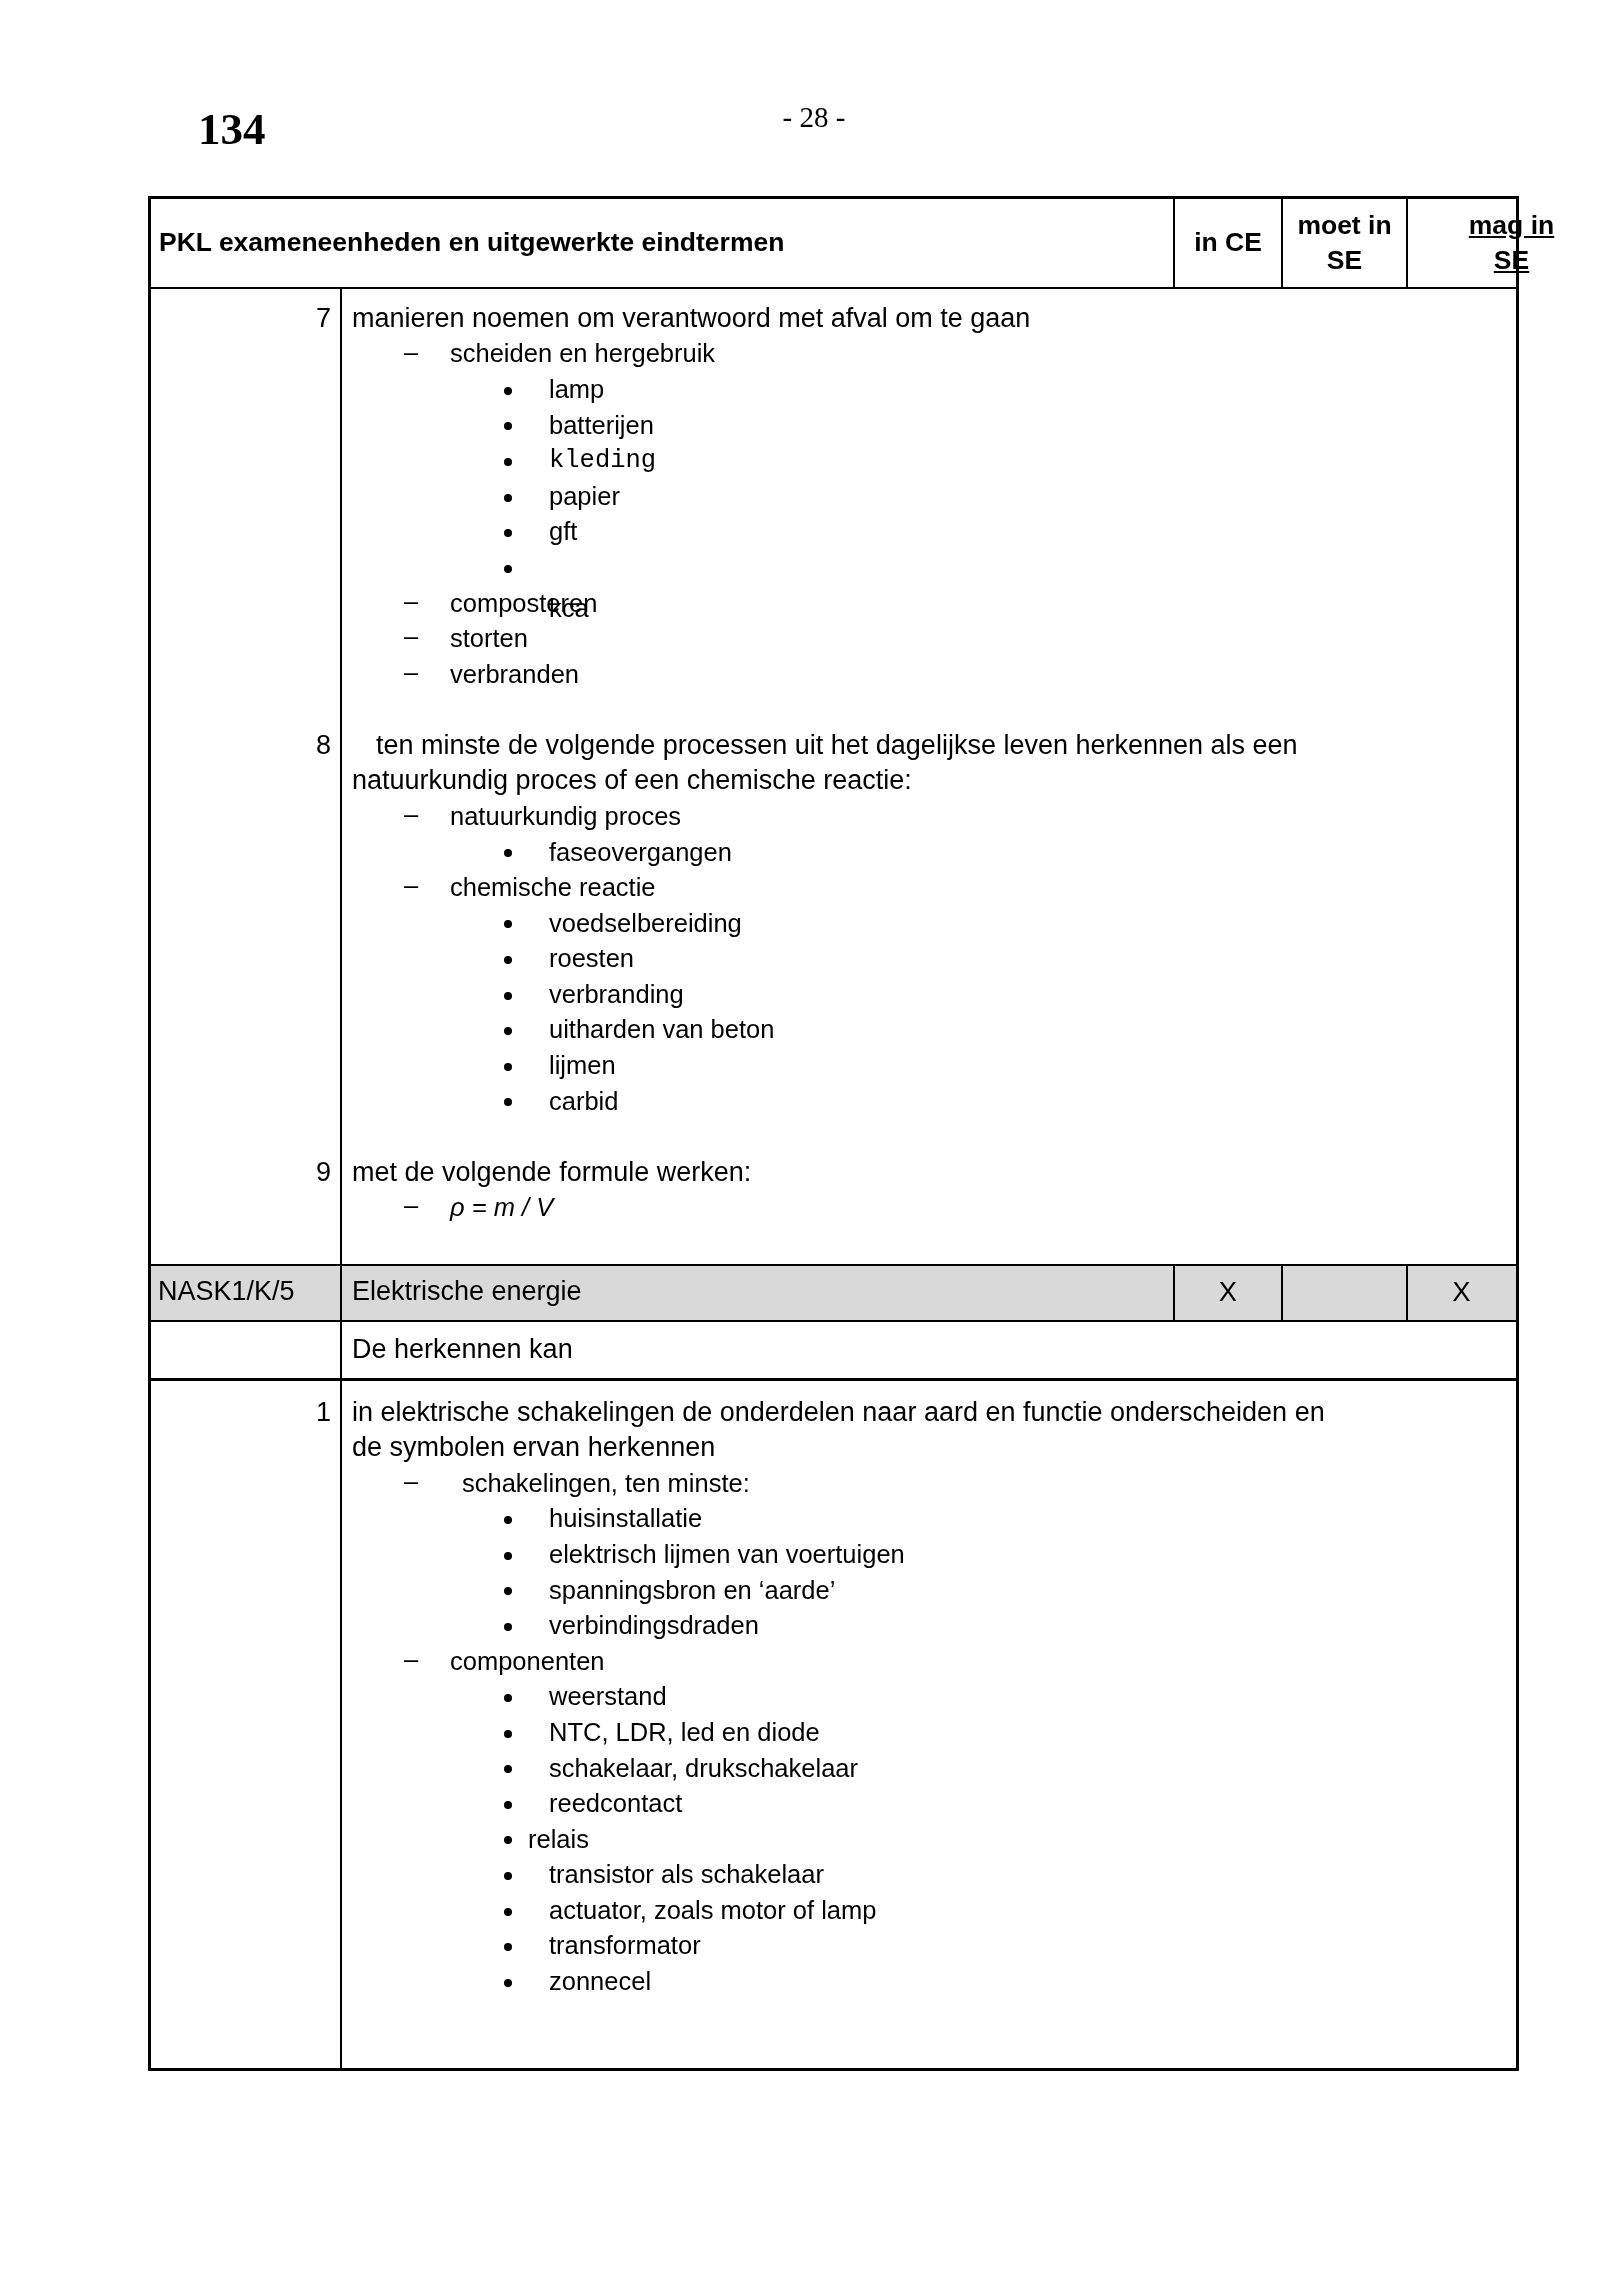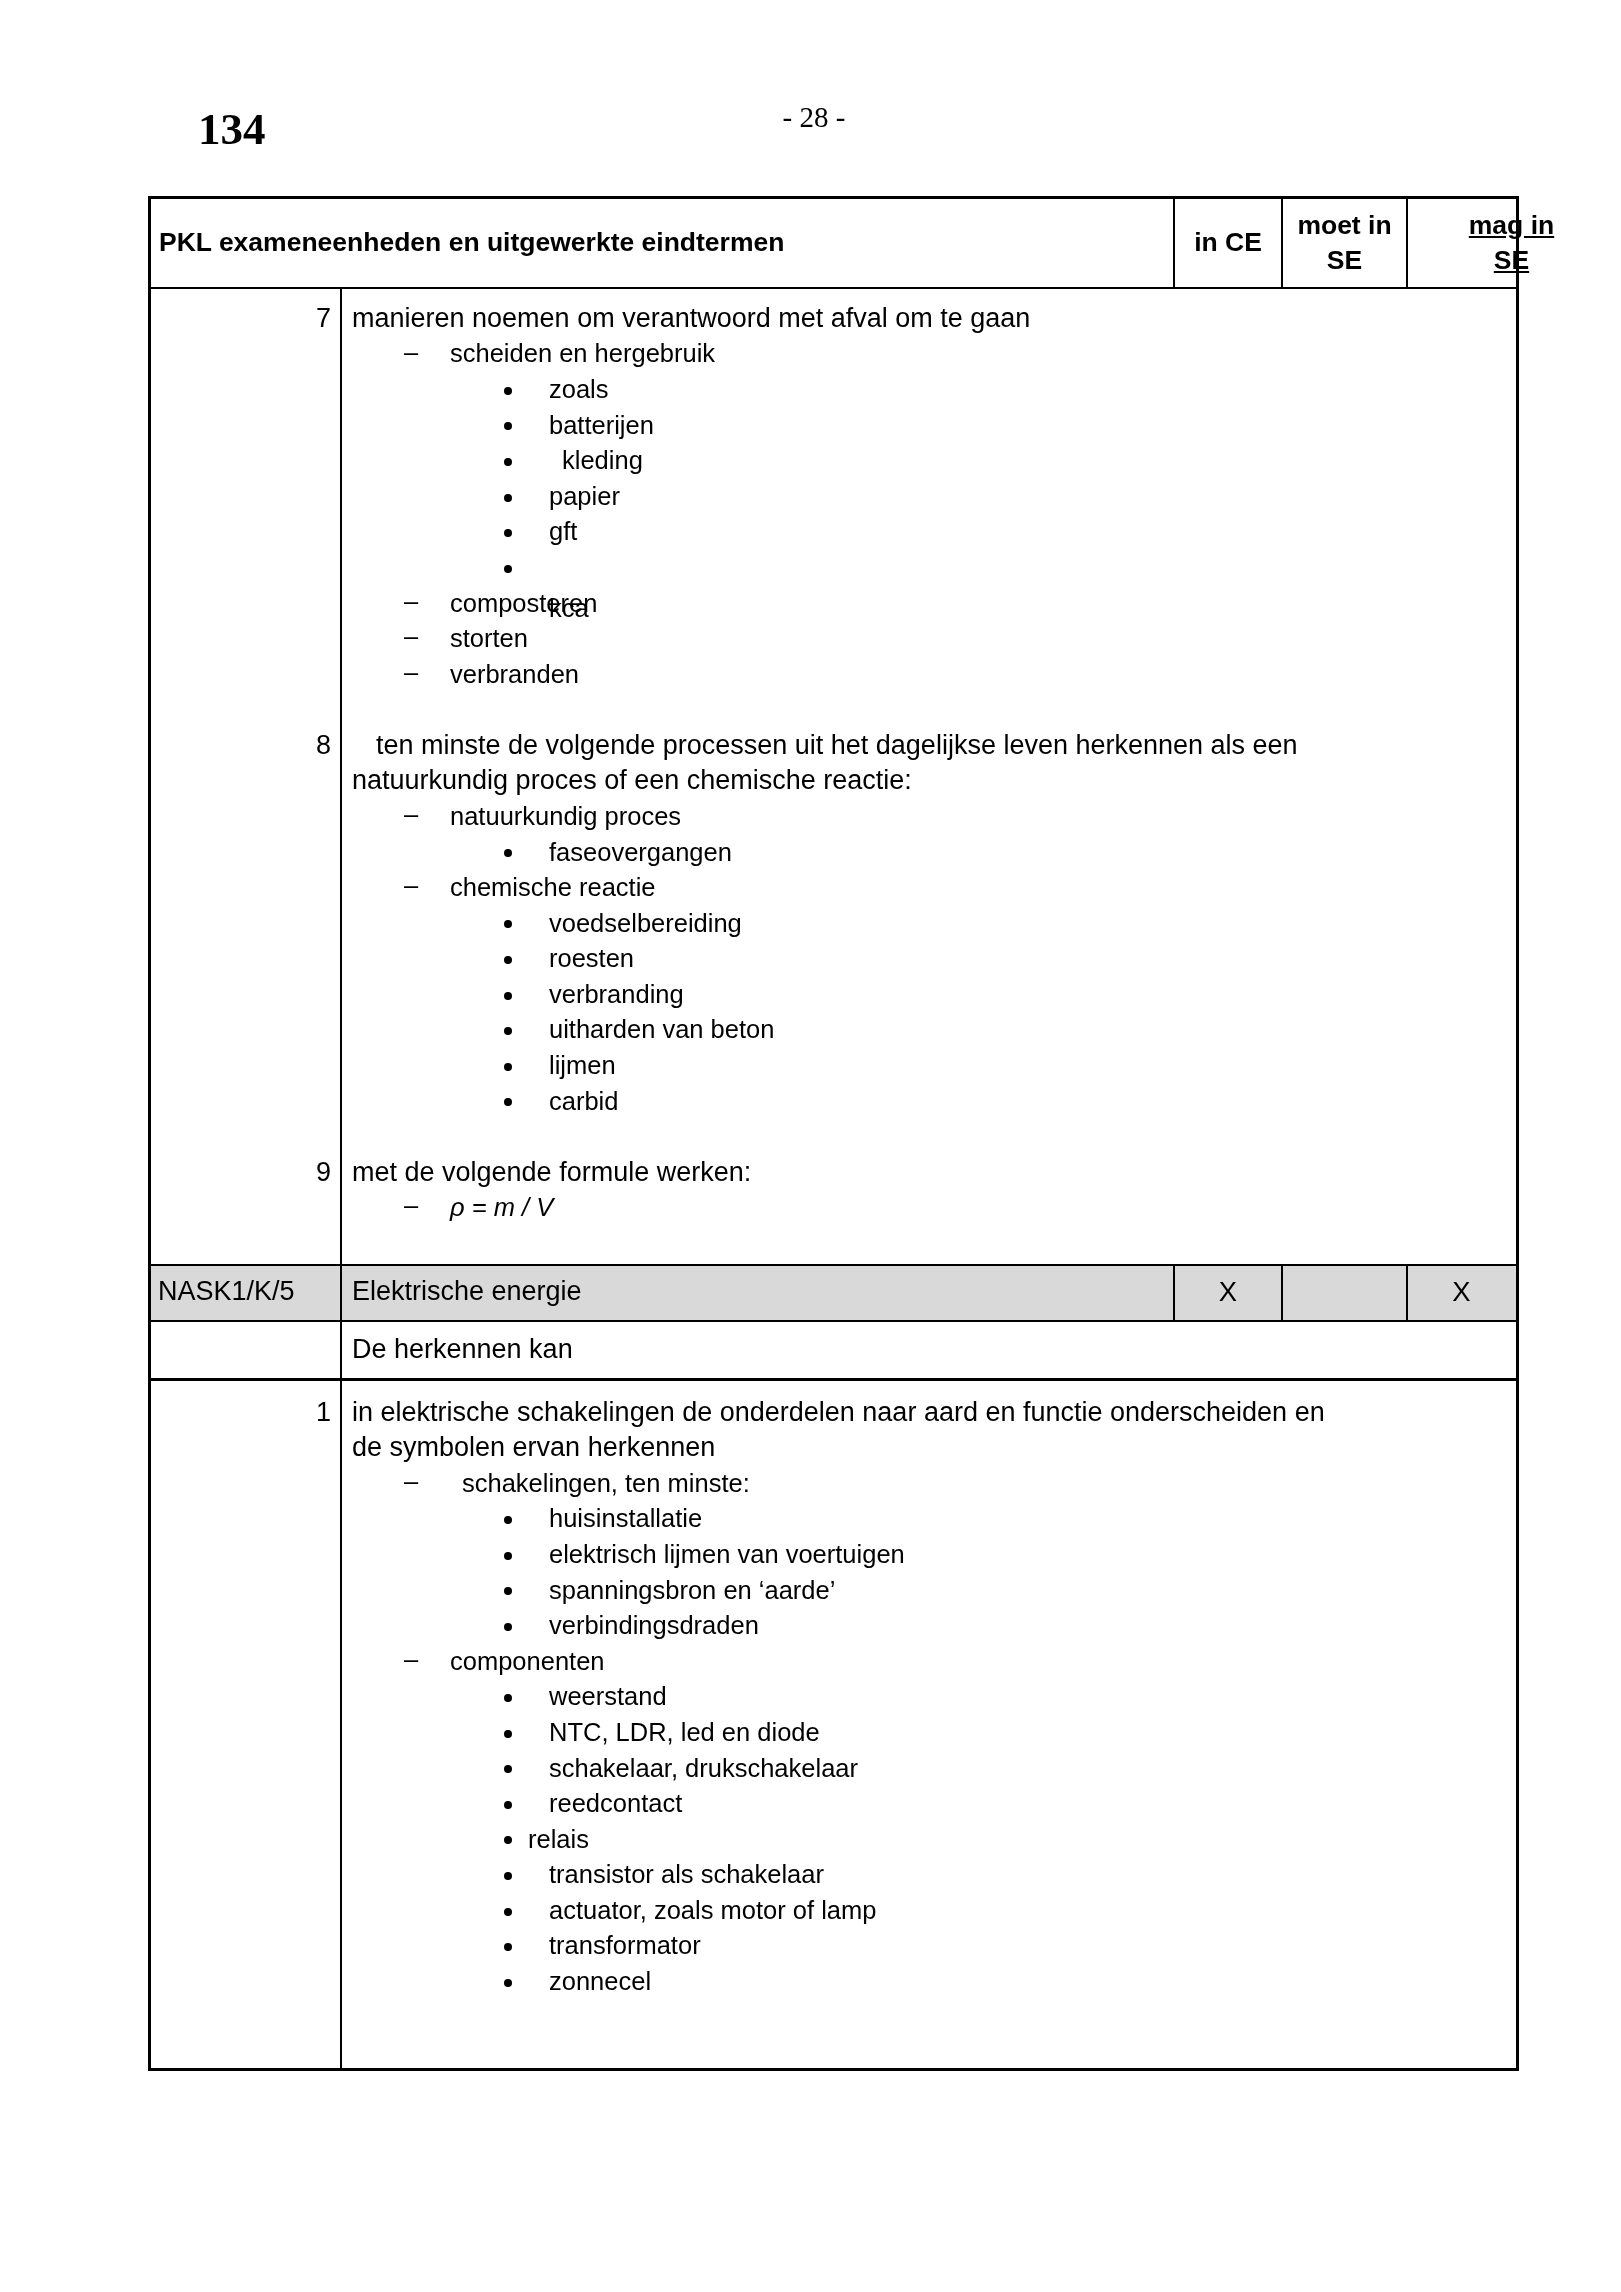--- a/index.html
+++ b/index.html
@@ -67,25 +67,25 @@
   <div class="mark" style="left:1407px; top:1274px; width:109px;">X</div>
   <div class="t" style="left:352px; top:1332px;">De herkennen kan</div>
 
   <div id="items-a">
       <div>
         <div class="num" style="left:272px; top:301px;">7</div>
         <div class="t" style="left:352px; top:301px;">manieren noemen om verantwoord met afval om te gaan</div>
         <div class="dash" style="left:404px; top:335px;">–</div>
         <div class="sub" style="left:450px; top:336px;">scheiden en hergebruik</div>
         <span class="bullet" style="left:504px; top:387px;"></span>
-        <div class="sub" style="left:549px; top:372px;">zoals</div>
+        <div class="sub" style="left:549px; top:372px;">lamp</div>
         <span class="bullet" style="left:504px; top:422px;"></span>
         <div class="sub" style="left:549px; top:408px;">batterijen</div>
         <span class="bullet" style="left:504px; top:458px;"></span>
-        <div class="sub" style="left:562px; top:443px;">kleding</div>
+        <div class="sub" style="left:549px; top:443px;font-family:Liberation Mono, monospace;">kleding</div>
         <span class="bullet" style="left:504px; top:494px;"></span>
         <div class="sub" style="left:549px; top:479px;">papier</div>
         <span class="bullet" style="left:504px; top:529px;"></span>
         <div class="sub" style="left:549px; top:514px;">gft</div>
         <span class="bullet" style="left:504px; top:565px;"></span>
         <div class="sub" style="left:549px; top:566px;margin-top:25px;">kca</div>
         <div class="dash" style="left:404px; top:584px;">–</div>
         <div class="sub" style="left:450px; top:586px;">composteren</div>
         <div class="dash" style="left:404px; top:619px;">–</div>
         <div class="sub" style="left:450px; top:621px;">storten</div>

